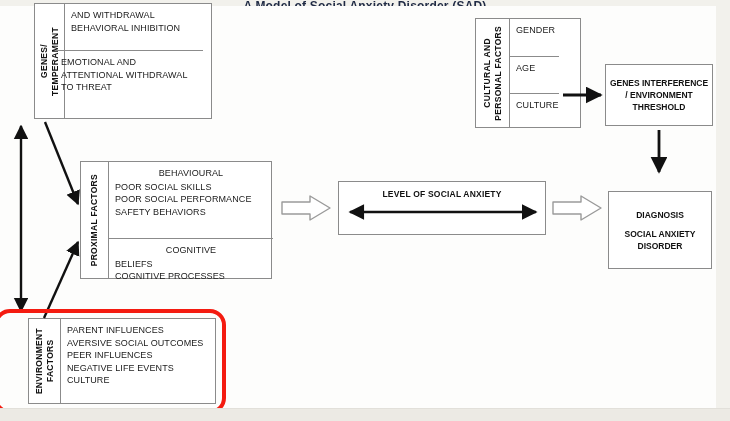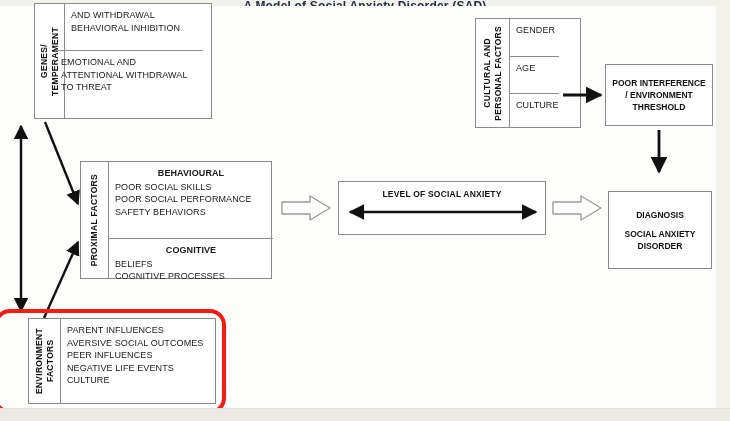--- a/index.html
+++ b/index.html
@@ -83,21 +83,21 @@
     padding: 5px 6px;
     font-size: 9px;
     color: #1a1a1a;
     line-height: 12.5px;
     letter-spacing: .1px;
   }
   .cell.sep { border-top: 1px solid #8b8b8b; }
   .cell .hd {
     display: block;
     text-align: center;
-    font-weight: bold;
+    font-weight: normal;
     margin-bottom: 1px;
   }
   .cell .ln { display: block; white-space: nowrap; }
   .centertext {
     position: absolute;
     box-sizing: border-box;
     display: flex;
     flex-direction: column;
     align-items: center;
     justify-content: center;
@@ -203,21 +203,21 @@
         <span class="ln">CULTURE</span>
       </div>
     </div>
 
     <div class="box" style="left:338px; top:175px; width:208px; height:54px;padding-left:39px;">
       <div style="position:absolute; left:0; top:7px; width:100%; text-align:center;
                   font-size:8.5px; font-weight:bold; color:#111; letter-spacing:.2px;">LEVEL OF SOCIAL ANXIETY</div>
     </div>
 
     <div class="box centertext" style="left:605px; top:58px; width:108px; height:62px;">
-      <span>POOR INTERFERENCE</span>
+      <span>GENES INTERFERENCE</span>
       <span>/ ENVIRONMENT</span>
       <span>THRESHOLD</span>
     </div>
 
     <div class="box centertext" style="left:608px; top:185px; width:104px; height:78px;">
       <span>DIAGNOSIS</span>
       <span class="gap"></span>
       <span>SOCIAL ANXIETY</span>
       <span>DISORDER</span>
     </div>

